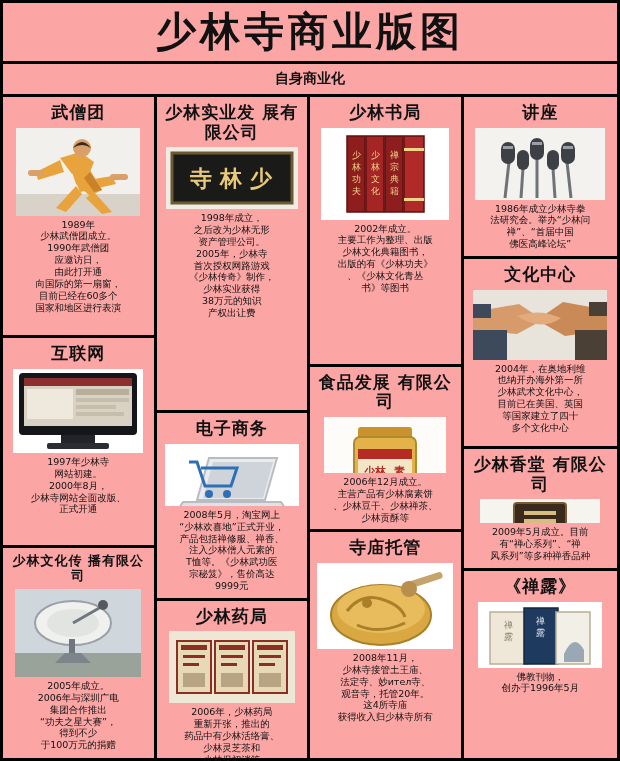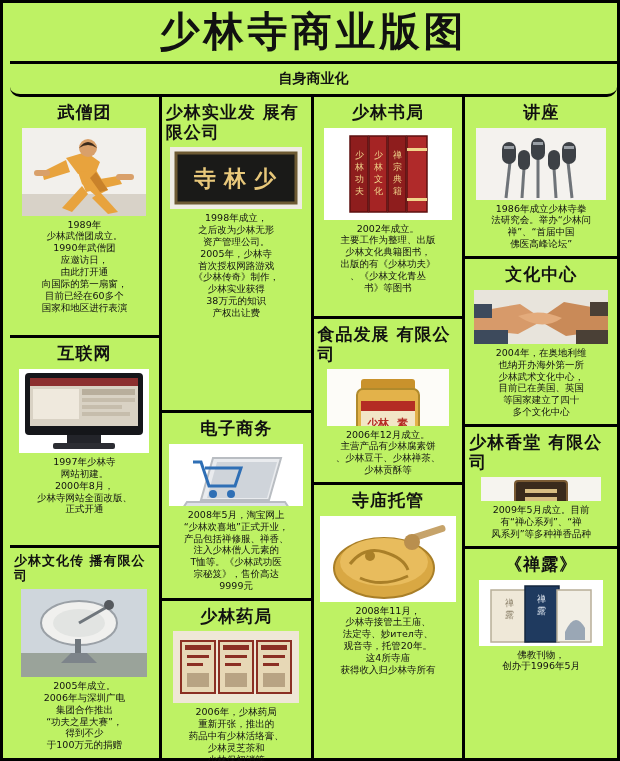--- a/index.html
+++ b/index.html
@@ -8,42 +8,40 @@
     background:#ffffff;
     font-family:"DejaVu Sans","Liberation Sans",sans-serif;
     color:#111;
     overflow:hidden;
   }
   .page{
     width:620px;height:761px;
     box-sizing:border-box;
     border:3px solid #000;
     display:flex;flex-direction:column;
-    background:#bef264;
-    padding-left:7px;
+    background:#fca5a5;
   }
   .title-bar{
     flex:0 0 auto;
     padding:6px 0 8px 0;
     text-align:center;
     border-bottom:3px solid #000;
   }
   .title{
     font-family:"DejaVu Serif","Liberation Serif",serif;
     font-size:40px;font-weight:bold;letter-spacing:4px;
     line-height:1.1;
   }
   .subtitle-bar{
     flex:0 0 auto;
     text-align:center;
     padding:6px 0 6px 0;
     border-bottom:3px solid #000;
     font-size:14px;font-weight:bold;
     font-family:"DejaVu Serif","Liberation Serif",serif;
-    border-radius:10px;
   }
   .grid{
     flex:1 1 auto;
     display:grid;
     grid-template-columns:1fr 1fr 1fr 1fr;
     column-gap:0;
   }
   .col{
     display:flex;flex-direction:column;
     border-right:3px solid #000;
@@ -55,20 +53,21 @@
     box-sizing:border-box;
     display:flex;flex-direction:column;align-items:center;
     overflow:hidden;
   }
   .cell:last-child{border-bottom:none;}
   .c-title{
     font-family:"DejaVu Serif","Liberation Serif",serif;
     font-weight:bold;
     font-size:17px;
     line-height:1.15;
+    text-align:center;
     margin:2px 0 3px 0;
     letter-spacing:1px;
   }
   .c-title.small{font-size:13px;}
   .c-body{
     font-size:9.5px;
     line-height:1.25;
     text-align:center;
     white-space:pre-line;
   }
@@ -261,21 +260,21 @@
         <div class="c-body">2006年，少林药局
 重新开张，推出的
 药品中有少林活络膏、
 少林灵芝茶和
 少林保初消等</div>
       </div>
     </div>
 
     <div class="col">
 
-      <div class="cell" style="height:222px">
+      <div class="cell" style="height:270px">
         <div class="c-title">少林书局</div>
         <div class="art">
           <svg class="ill" width="128" height="92" viewBox="0 0 128 92">
             <rect x="0" y="0" width="128" height="92" fill="#ffffff"></rect>
             <g>
               <rect x="26" y="8" width="18" height="76" fill="#8e1d1d" stroke="#5d1111" stroke-width="1.5"></rect>
               <rect x="45" y="8" width="18" height="76" fill="#a52424" stroke="#5d1111" stroke-width="1.5"></rect>
               <rect x="64" y="8" width="18" height="76" fill="#8e1d1d" stroke="#5d1111" stroke-width="1.5"></rect>
               <rect x="83" y="8" width="20" height="76" fill="#b02a2a" stroke="#5d1111" stroke-width="1.5"></rect>
             </g>
@@ -378,21 +377,21 @@
               <rect x="88" y="18" width="10" height="3"></rect>
             </g>
           </svg>
         </div>
         <div class="c-body">1986年成立少林寺拳
 法研究会。举办“少林问
 禅”、“首届中国
 佛医高峰论坛”</div>
       </div>
 
-      <div class="cell" style="height:168px">
+      <div class="cell" style="height:190px">
         <div class="c-title">文化中心</div>
         <div class="art">
           <svg class="ill" width="134" height="70" viewBox="0 0 134 70">
             <rect x="0" y="0" width="134" height="70" fill="#e8e4dc"></rect>
             <path d="M0 22 L46 14 L70 30 L44 44 L0 40 Z" fill="#d79a6a"></path>
             <path d="M134 20 L90 12 L64 30 L92 46 L134 40 Z" fill="#c98a58"></path>
             <path d="M44 26 q22 -8 44 2 q-20 14 -44 -2" fill="#e3ab7c"></path>
             <rect x="0" y="40" width="34" height="30" fill="#3d4a5c"></rect>
             <rect x="102" y="40" width="32" height="30" fill="#4a4036"></rect>
             <rect x="0" y="14" width="18" height="14" fill="#3d4a5c"></rect>

